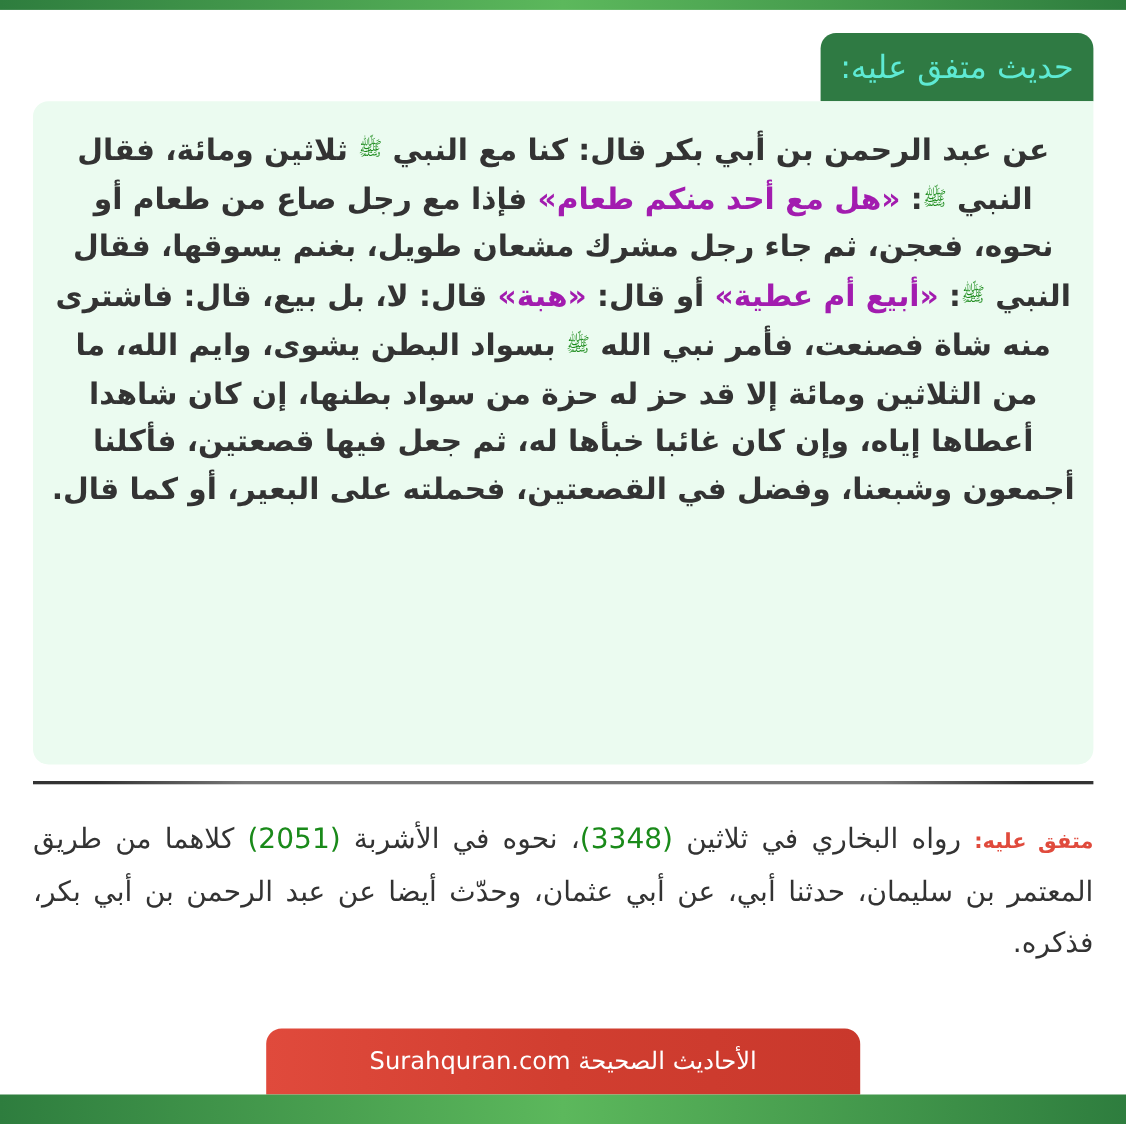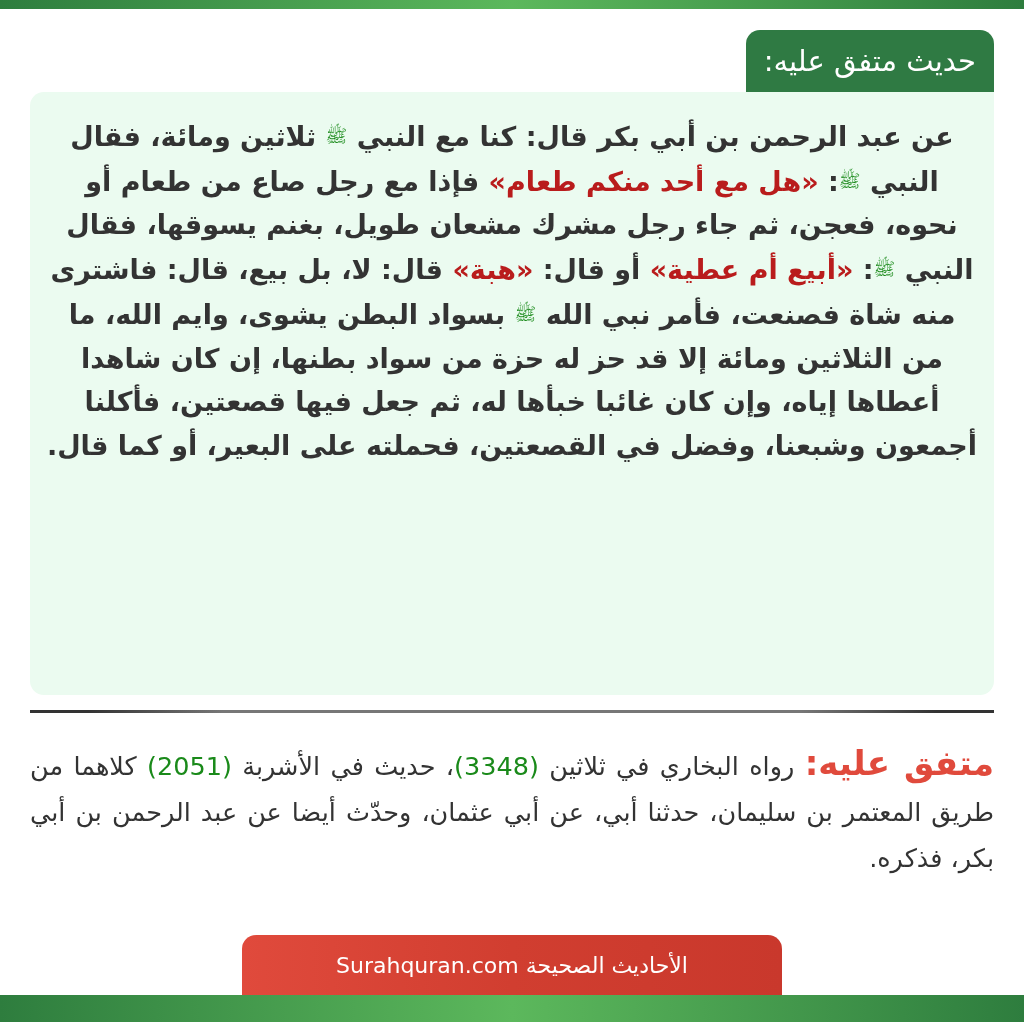--- a/index.html
+++ b/index.html
@@ -10,46 +10,46 @@
       position: absolute; left: 0; top: 0; width: 1024px; height: 9px;
       background: linear-gradient(90deg, #2e7d3e 0%, #5cb85c 50%, #2e7d3e 100%);
     }
     .bottom-bar {
       position: absolute; left: 0; top: 995px; width: 1024px; height: 27px;
       background: linear-gradient(90deg, #2e7d3e 0%, #5cb85c 50%, #2e7d3e 100%);
     }
 
     .title-tab {
       position: absolute; right: 30px; top: 30px; height: 62px;
-      padding: 0 18px; background: #2f7a43; color: #ffffff;
+      padding: 0 18px; background: #2f7a43; color: #5eead4;
       border-radius: 14px 14px 0 0;
       font-size: 29px; line-height: 62px; direction: rtl;
     }
 
     .hadith-box {
       position: absolute; left: 30px; top: 92px; width: 964px; height: 603px;
       background: #ebfbf0; border-radius: 14px 0 14px 14px;
       padding: 22px 16px 0 16px;
       direction: rtl; text-align: center;
       font-size: 27px; font-weight: bold; color: #333333; line-height: 43.7px;
     }
-    .hadith-box .quote { color: #b91c1c; }
+    .hadith-box .quote { color: #a21caf; }
     .hadith-box .salawat { color: #1a8a1a; font-size: 18px; font-weight: normal; vertical-align: 4px; }
 
     .divider {
       position: absolute; left: 30px; top: 710px; width: 964px; height: 3px;
       background: linear-gradient(90deg, #333 0%, #333 6%, #777 20%, #777 80%, #333 94%, #333 100%);
     }
 
     .takhrij {
       position: absolute; left: 30px; top: 740px; width: 964px;
       direction: rtl; text-align: justify; text-align-last: right;
       font-size: 25.5px; color: #333333; line-height: 46px;
     }
-    .takhrij .label { color: #e04a3c; font-weight: bold; font-size: 34px; }
+    .takhrij .label { color: #e04a3c; font-weight: bold; font-size: 19px; }
     .takhrij .ref { color: #1a8a1a; }
 
     .source-badge {
       position: absolute; left: 242px; top: 935px; width: 540px; height: 60px;
       background: linear-gradient(90deg, #e04a3c 0%, #d13e30 50%, #c9382c 100%);
       color: #ffffff; border-radius: 14px 14px 0 0;
       font-size: 22px; line-height: 62px; text-align: center; direction: rtl;
     }
   </style>
 </head>
@@ -58,19 +58,19 @@
 <div class="top-bar"></div>
 
 <div class="title-tab">
   <span>حديث متفق عليه:</span>
 </div>
 
 <div class="hadith-box"><span>عن عبد الرحمن بن أبي بكر قال: كنا مع النبي </span><span class="salawat">ﷺ</span><span> ثلاثين ومائة، فقال النبي </span><span class="salawat">ﷺ</span><span>: </span><span class="quote">«هل مع أحد منكم طعام»</span><span> فإذا مع رجل صاع من طعام أو نحوه، فعجن، ثم جاء رجل مشرك مشعان طويل، بغنم يسوقها، فقال النبي </span><span class="salawat">ﷺ</span><span>: </span><span class="quote">«أبيع أم عطية»</span><span> أو قال: </span><span class="quote">«هبة»</span><span> قال: لا، بل بيع، قال: فاشترى منه شاة فصنعت، فأمر نبي الله </span><span class="salawat">ﷺ</span><span> بسواد البطن يشوى، وايم الله، ما من الثلاثين ومائة إلا قد حز له حزة من سواد بطنها، إن كان شاهدا أعطاها إياه، وإن كان غائبا خبأها له، ثم جعل فيها قصعتين، فأكلنا أجمعون وشبعنا، وفضل في القصعتين، فحملته على البعير، أو كما قال.</span></div>
 
 <div class="divider"></div>
 
-<div class="takhrij"><span class="label">متفق عليه:</span><span> رواه البخاري في ثلاثين </span><span class="ref">(3348)</span><span>، حديث في الأشربة </span><span class="ref">(2051)</span><span> كلاهما من طريق المعتمر بن سليمان، حدثنا أبي، عن أبي عثمان، وحدّث أيضا عن عبد الرحمن بن أبي بكر، فذكره.</span></div>
+<div class="takhrij"><span class="label">متفق عليه:</span><span> رواه البخاري في ثلاثين </span><span class="ref">(3348)</span><span>، نحوه في الأشربة </span><span class="ref">(2051)</span><span> كلاهما من طريق المعتمر بن سليمان، حدثنا أبي، عن أبي عثمان، وحدّث أيضا عن عبد الرحمن بن أبي بكر، فذكره.</span></div>
 
 <div class="source-badge">
   <span>الأحاديث الصحيحة Surahquran.com</span>
 </div>
 
 <div class="bottom-bar"></div>
 
 </body></html>

